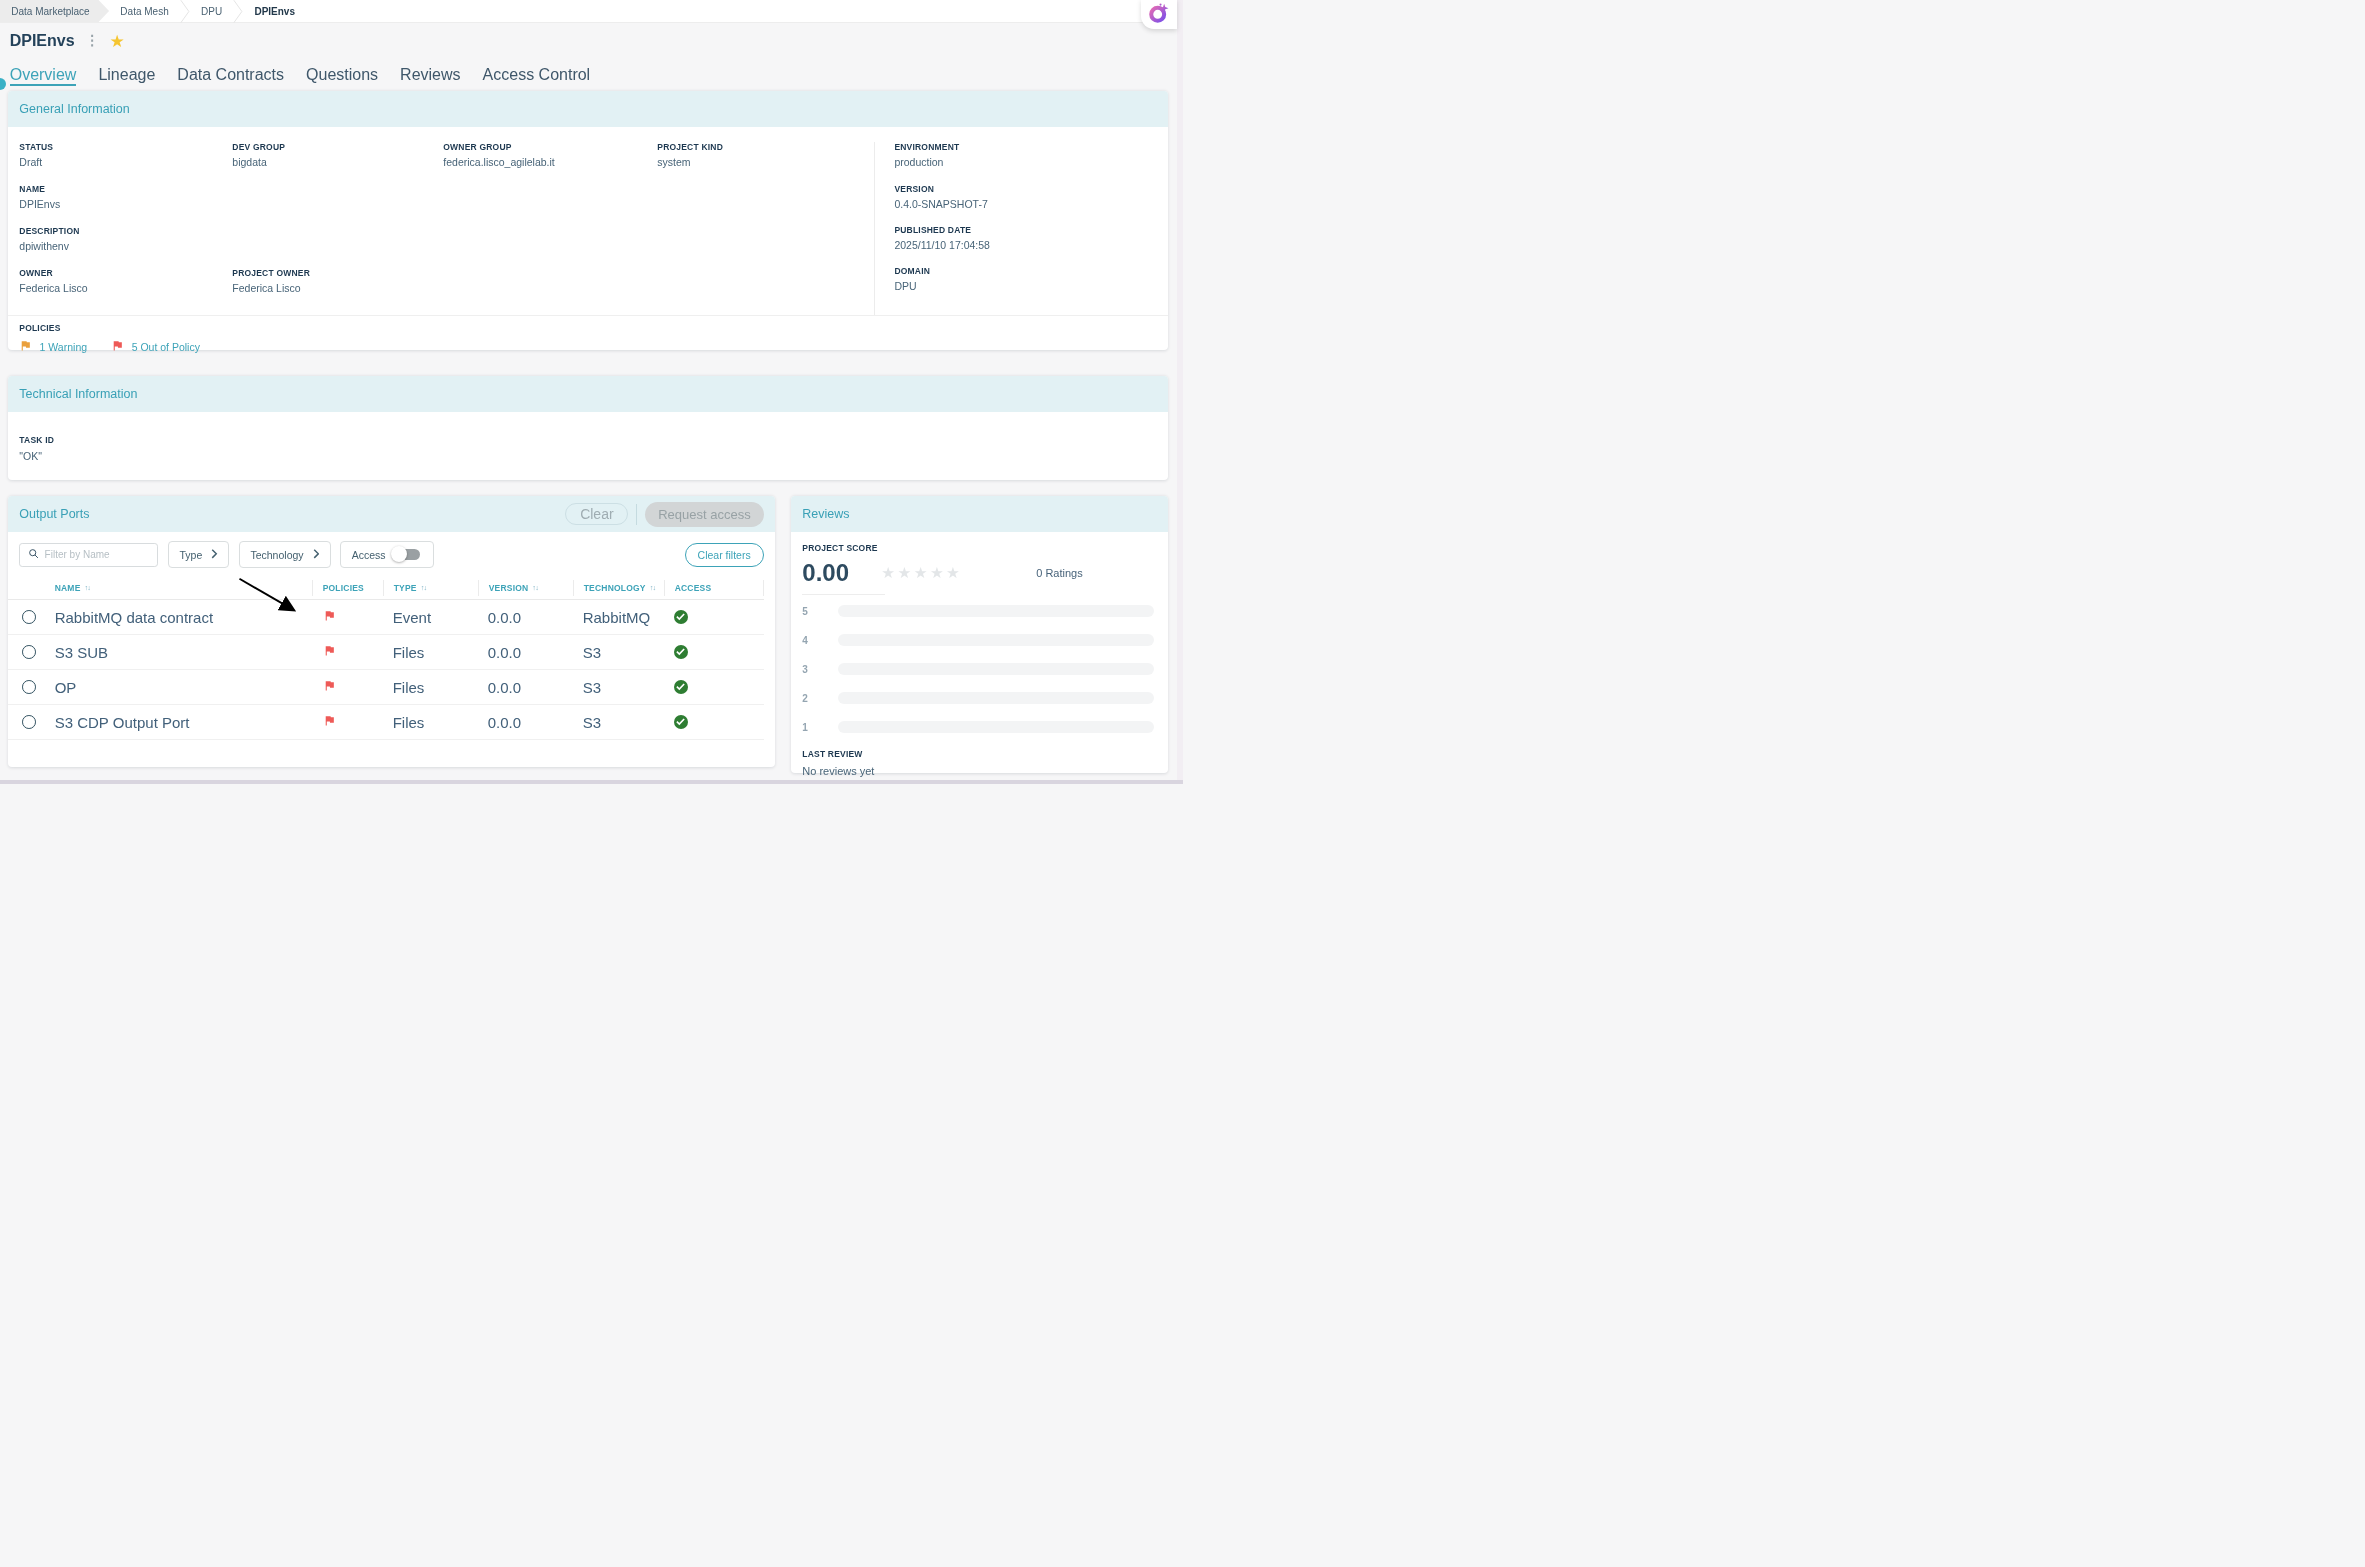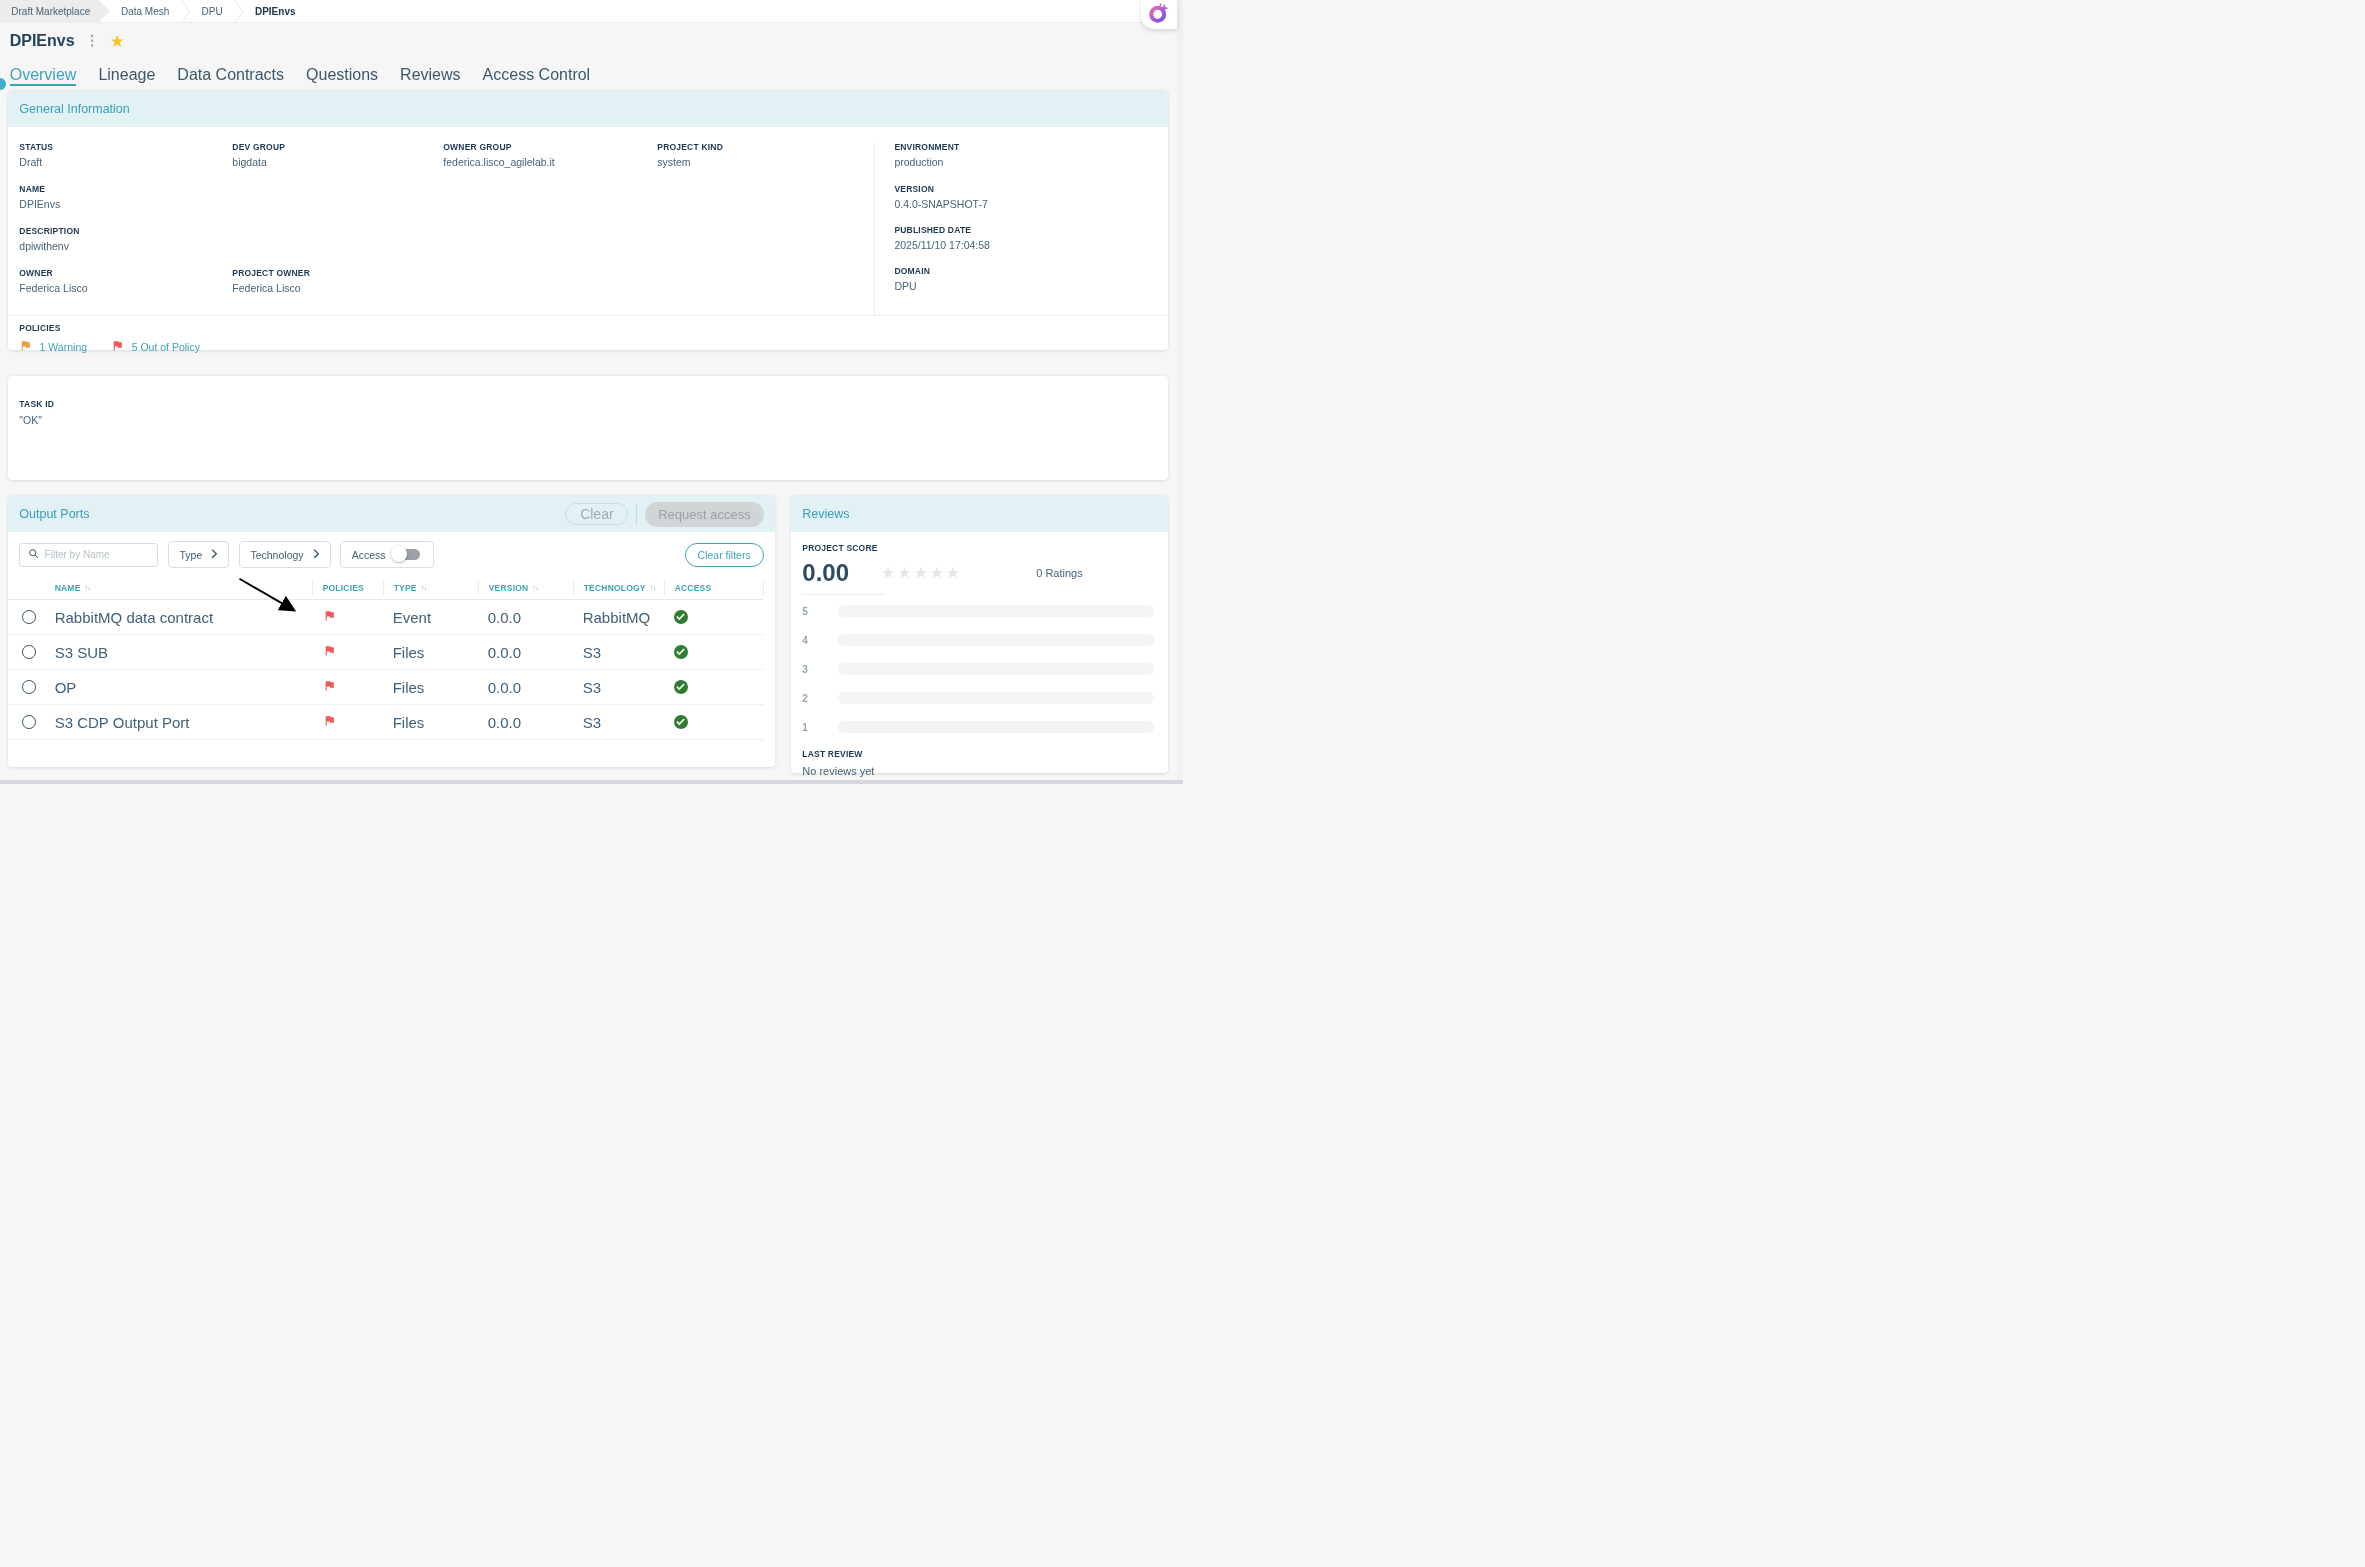--- a/index.html
+++ b/index.html
@@ -120,21 +120,21 @@
   .bar-track { flex:1; height:12px; border-radius:6.5px; background:#f3f4f5; margin-left:23.5px; margin-right:2.4px; }
   .last-review { margin-top:7.3px; }
   .last-review .f-value { font-size:11px; margin-top:5.7px; }
   
   .annot { position:absolute; left:233px; top:569px; width:81px; height:52px; pointer-events:none; z-index:6; }
 </style>
 </head>
 <body>
 
 <div class="breadcrumb-bar">
-  <div class="crumb crumb-first">Draft Marketplace</div>
+  <div class="crumb crumb-first">Data Marketplace</div>
   <div class="crumb">Data Mesh</div>
   <span class="crumb-sep">
       <svg width="9.7" height="23" viewBox="0 0 12 28">
         <path d="M1 0 L11 14 L1 28" stroke="#e4e4e4" stroke-width="1.2" fill="none"></path>
       </svg>
     </span>
   <div class="crumb">DPU</div>
   <span class="crumb-sep">
       <svg width="9.7" height="23" viewBox="0 0 12 28">
         <path d="M1 0 L11 14 L1 28" stroke="#e4e4e4" stroke-width="1.2" fill="none"></path>
@@ -250,20 +250,23 @@
         <svg width="13" height="13" viewBox="0 0 24 24">
             <path fill="#ee5a57" d="M14.4 6L14 4H5v17h2v-7h5.6l.4 2h7V6z"></path>
           </svg>
       </span>
       <span class="flag-link">5 Out of Policy</span>
     </div>
   </div>
 </div>
 
 <div class="card" id="tech-card">
+  <div class="card-band">
+    <span>Technical Information</span>
+  </div>
   <div class="tech-body">
     <div>
       <div class="f-label">TASK ID</div>
       <div class="f-value">"OK"</div>
     </div>
   </div>
 </div>
 
 <div class="card" id="out-card">
   <div class="card-band">

